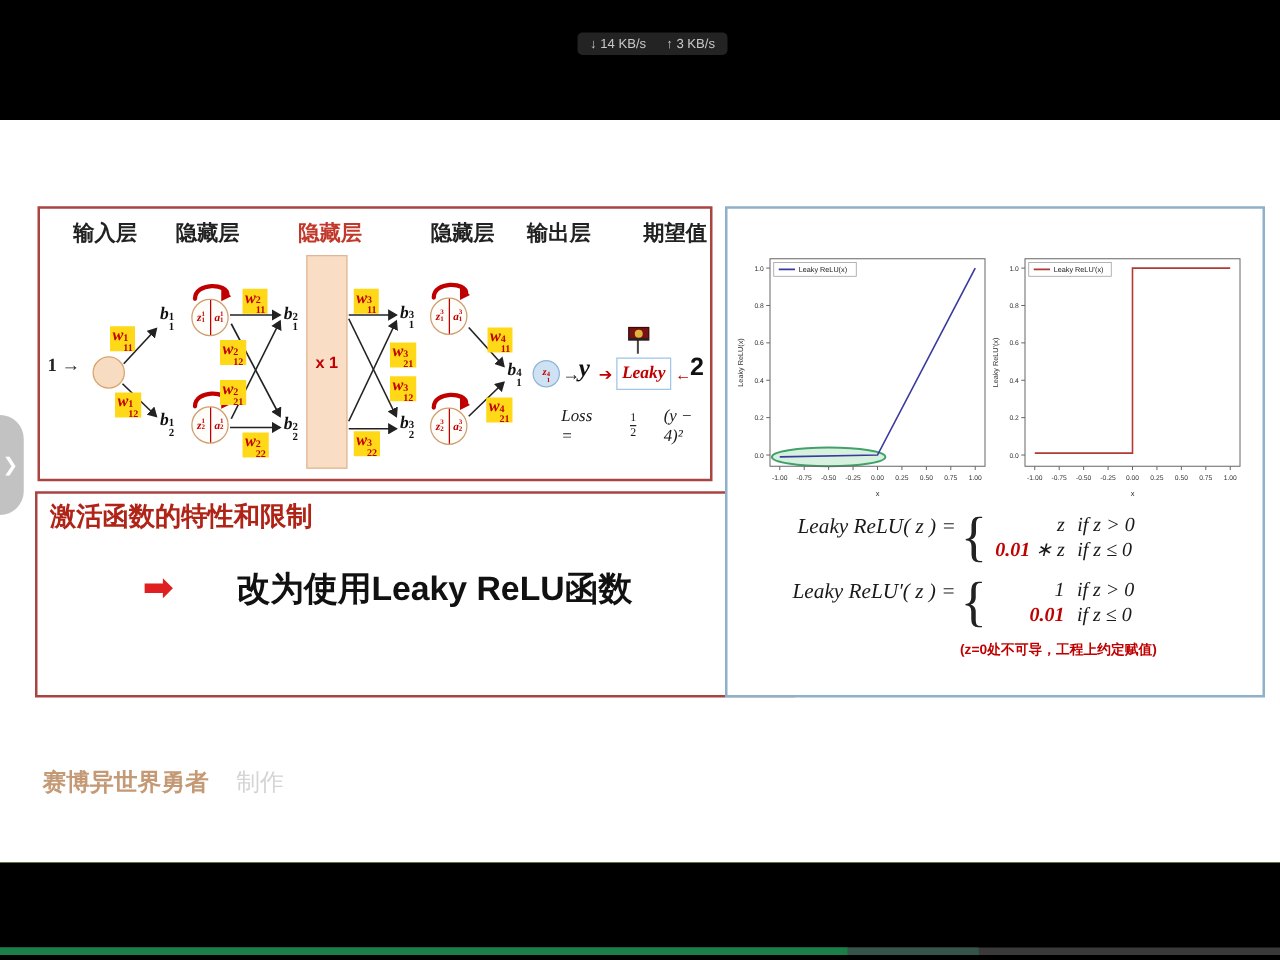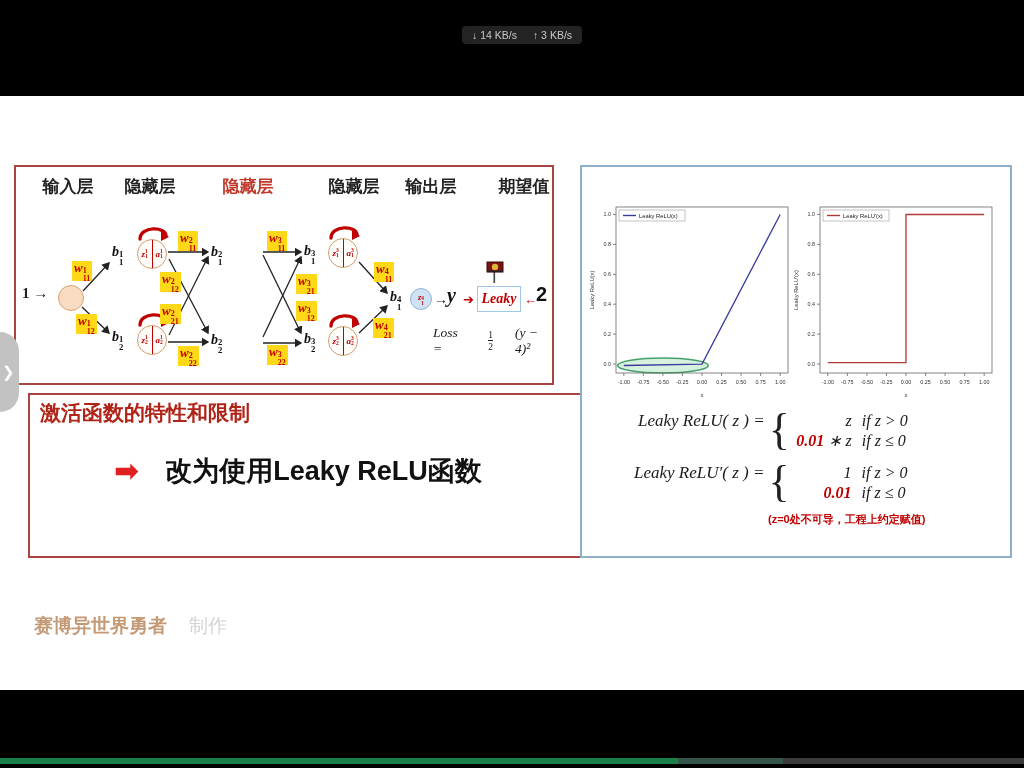--- a/index.html
+++ b/index.html
@@ -11,21 +11,21 @@
                padding:3px 10px;display:flex;gap:16px;font-size:10.5px;color:#c9c9c9;}
   .bottom-bar{position:absolute;left:0;top:690px;width:1024px;height:78px;background:#000;}
   .progress{position:absolute;left:0;top:68px;width:1024px;height:6px;background:#3a3a3a;}
   .progress .buf{position:absolute;left:0;top:0;height:6px;background:#35544a;}
   .progress .played{position:absolute;left:0;top:0;height:6px;background:#1b7f48;}
   
   .content{position:absolute;left:0;top:96px;width:1024px;height:594px;background:#fff;}
   .page-title{position:absolute;left:34px;top:112px;font-size:23px;font-weight:800;color:#1a1a1a;}
   .page-title .red{color:#c01f1f;}
   .panel{position:absolute;box-sizing:border-box;background:#fff;}
-  .net-panel{left:14px;top:69px;width:540px;height:220px;border:2px solid #a94442;}
+  .net-panel{left:30px;top:69px;width:540px;height:220px;border:2px solid #a94442;}
   .sol-panel{left:28px;top:297px;width:608px;height:165px;border:2px solid #a94442;}
   .right-panel{left:580px;top:69px;width:432px;height:393px;border:2px solid #8fb0c9;}
   
   .hdr{position:absolute;top:8px;transform:translateX(-50%);font-weight:700;font-size:17px;color:#222;white-space:nowrap;}
   .hdr.em{color:#c0392b;}
   
   .net-svg{position:absolute;left:0;top:0;width:536px;height:216px;}
   .abs{position:absolute;}
   .in-label{font-family:"Liberation Serif",serif;font-size:15px;color:#222;font-weight:600;}
   .in-node{width:26px;height:26px;border-radius:50%;background:#f7dcc2;border:1.5px solid #d9a36a;box-sizing:border-box;}
@@ -53,21 +53,21 @@
             font-style:italic;color:#c00000;font-size:14px;font-weight:700;}
   .target{font-size:20px;font-weight:800;color:#111;}
   .loss-formula{font-family:"Liberation Serif",serif;font-size:13.5px;color:#1a1a1a;display:flex;
                 align-items:center;gap:22px;font-style:italic;}
   .frac{display:inline-flex;flex-direction:column;align-items:center;font-size:9.5px;line-height:1.1;font-style:normal;}
   .frac .den{border-top:1px solid #222;padding-top:1px;}
   
   .sol-head{position:absolute;left:10px;top:4px;font-size:21px;font-weight:800;color:#b02418;}
   .sol-row{position:absolute;left:84px;top:58px;display:flex;align-items:center;gap:26px;}
   .big-arrow{color:#e02020;font-size:30px;font-weight:900;line-height:1;}
-  .sol-text{font-size:27px;font-weight:800;color:#111;}
+  .sol-text{font-size:27px;font-weight:800;color:#111;margin-left:24px;}
   
   .chart{position:absolute;width:210px;height:206px;}
   .formula{position:absolute;display:flex;align-items:flex-start;gap:4px;
            font-family:"Liberation Serif",serif;font-style:italic;color:#1a1a1a;font-size:17px;}
   .brace{font-size:44px;font-weight:100;line-height:0.85;font-style:normal;color:#222;}
   .cases{display:flex;flex-direction:column;font-size:16px;line-height:1.25;}
   .crow{display:flex;gap:10px;}
   .cval{min-width:58px;text-align:right;}
   .hl{color:#c00000;font-weight:700;}
   .fnote{position:absolute;font-size:11px;font-weight:800;color:#c00000;}
@@ -210,20 +210,21 @@
           </span></span>
       <span class="abs bl" style="left:195px;top:77px"><span class="mbase">b</span><span class="mss">
             <span>2</span>
             <span>1</span>
           </span></span>
       <span class="abs bl" style="left:195px;top:165px"><span class="mbase">b</span><span class="mss">
             <span>2</span>
             <span>2</span>
           </span></span>
 
+      <span class="abs mult" style="left:213px;top:37px">x 1</span>
 
       <span class="abs wl" style="left:251px;top:64px"><span class="mbase">w</span><span class="mss">
             <span>3</span>
             <span>11</span>
           </span></span>
       <span class="abs wl" style="left:280px;top:107px"><span class="mbase">w</span><span class="mss">
             <span>3</span>
             <span>21</span>
           </span></span>
       <span class="abs wl" style="left:280px;top:134px"><span class="mbase">w</span><span class="mss">

